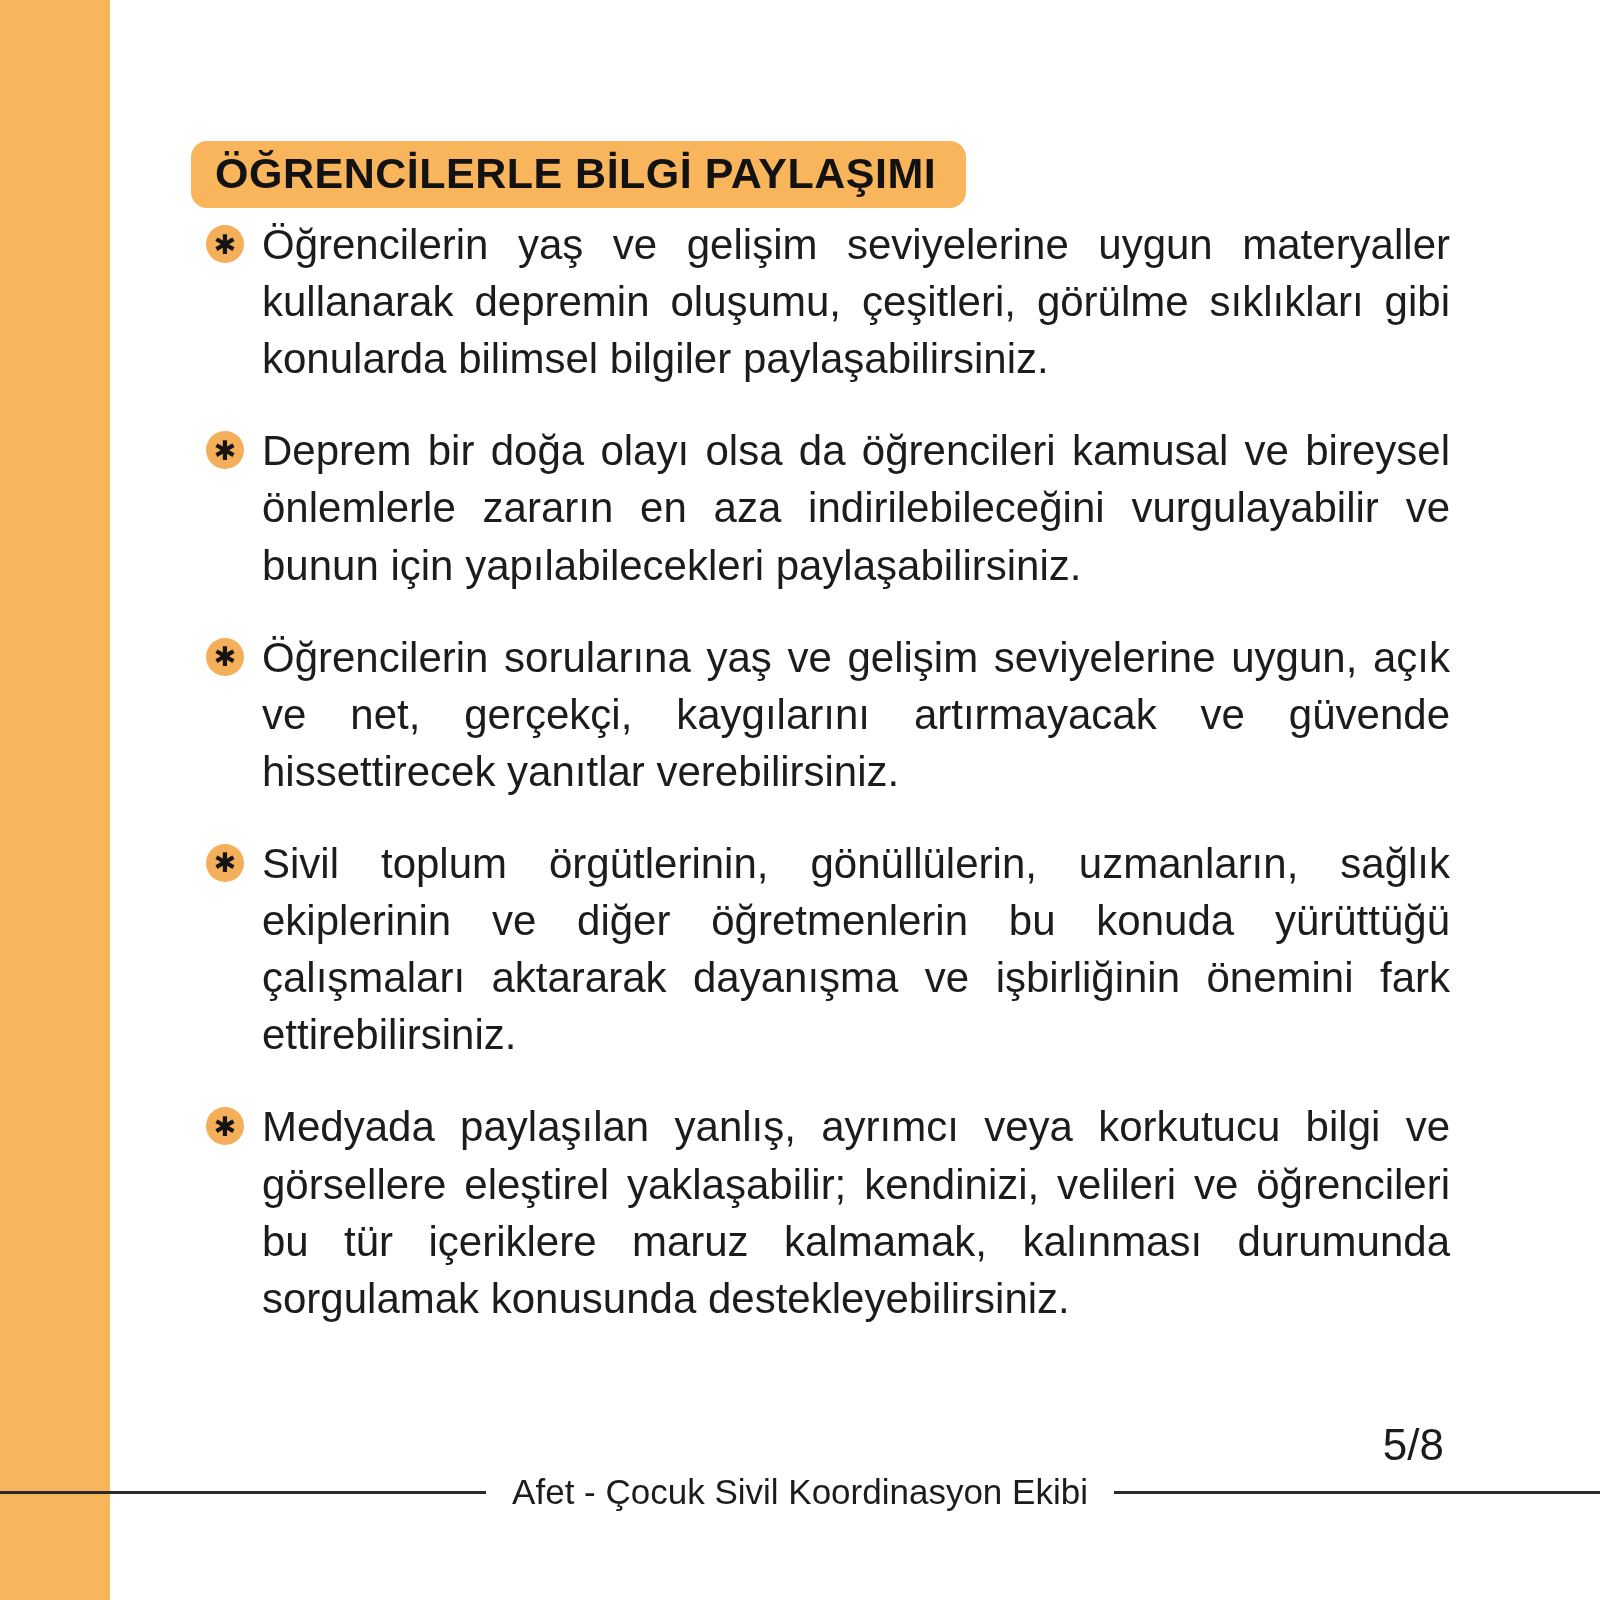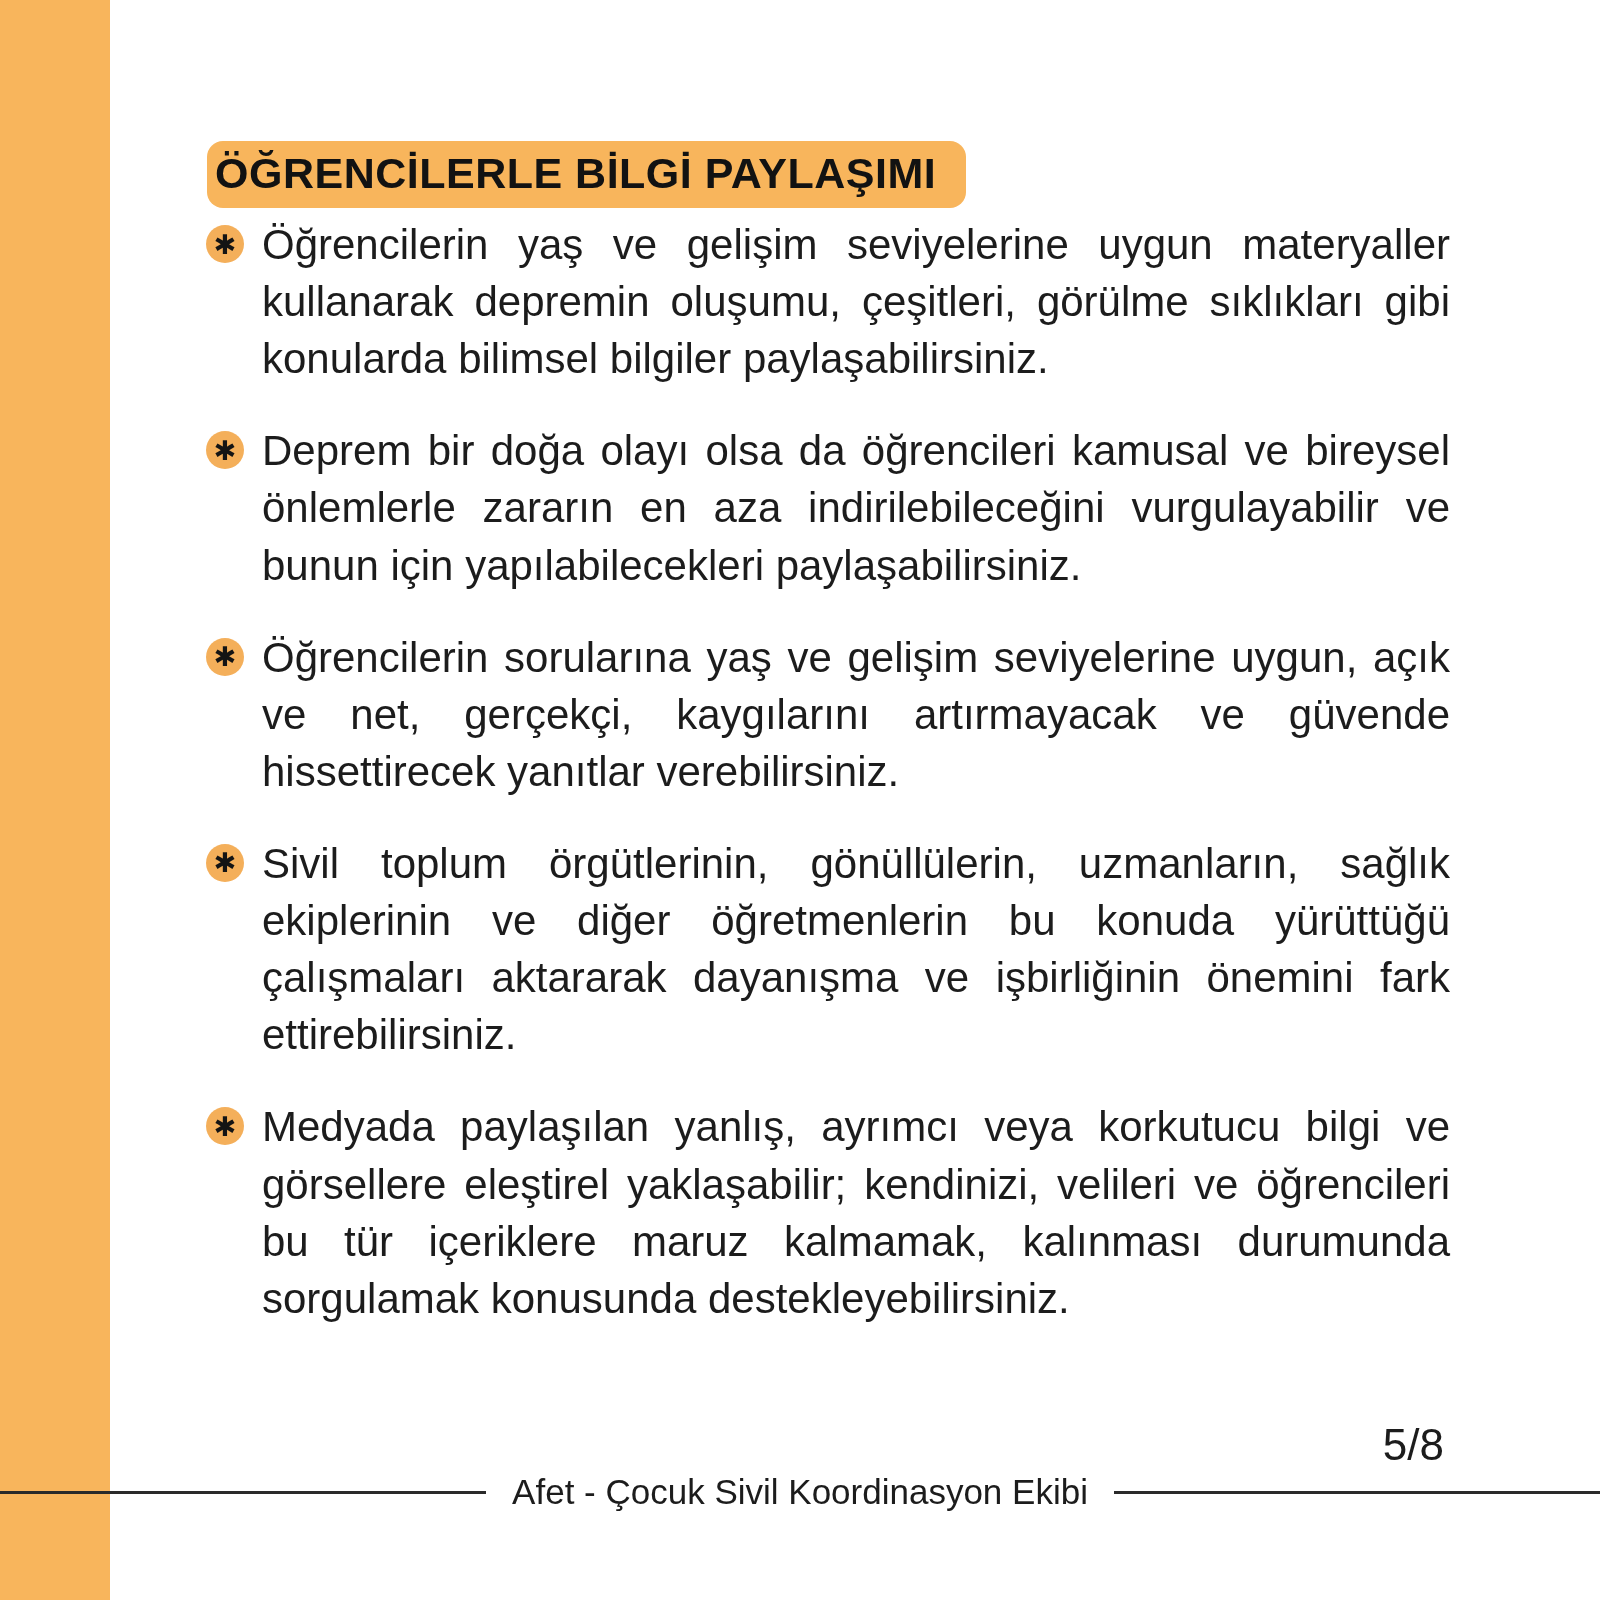--- a/index.html
+++ b/index.html
@@ -20,27 +20,26 @@
     width: 110px; height: 1600px;
     background: #F8B55C;
   }
 
   
   .title-badge {
     position: absolute;
     left: 191px; top: 112px;
     background: #F8B55C;
     border-radius: 16px;
-    padding: 8px 30px 10px 8px;
+    padding: 8px 30px 10px 24px;
     font-size: 43px;
     font-weight: bold;
     letter-spacing: 0.5px;
     color: #121212;
     white-space: nowrap;
-    margin-left: 16px;
   }
 
   
   .bullet-list {
     position: absolute;
     left: 206px; top: 216px;
     width: 1244px;
     list-style: none;
     margin: 0; padding: 0;
   }

